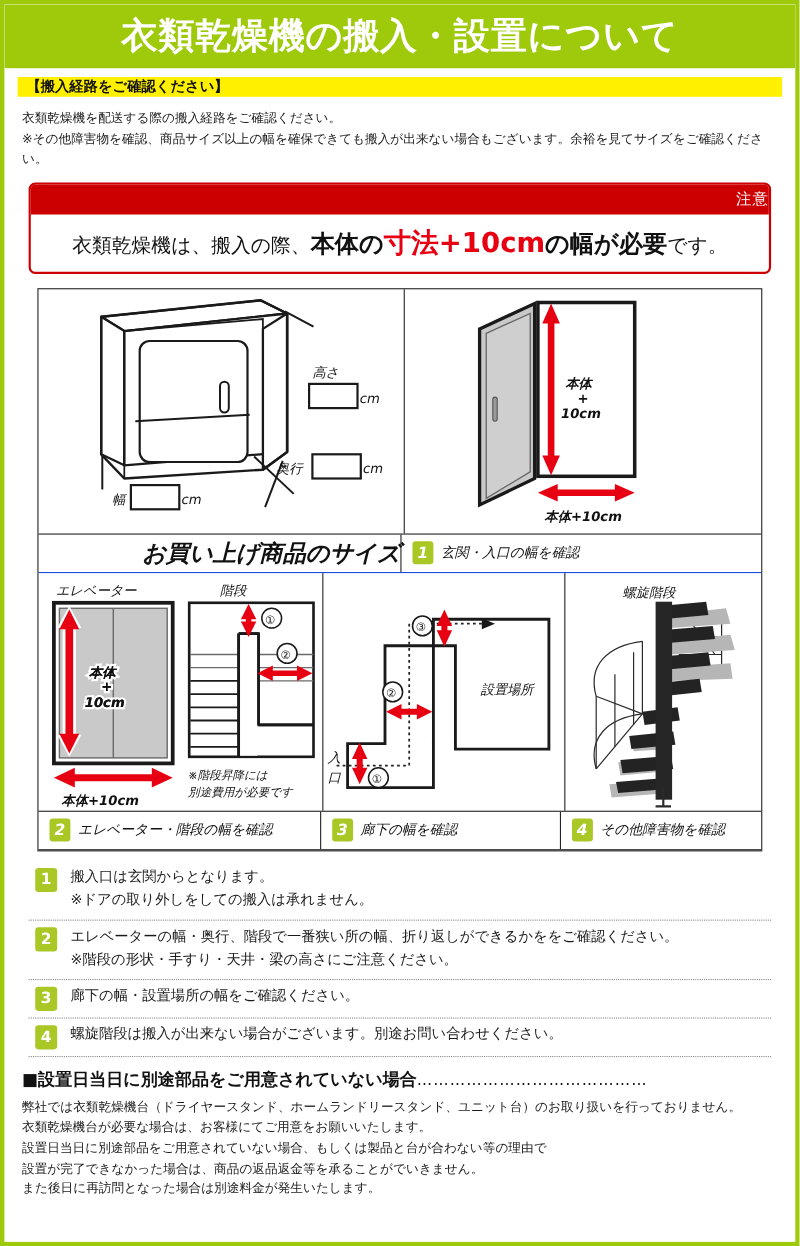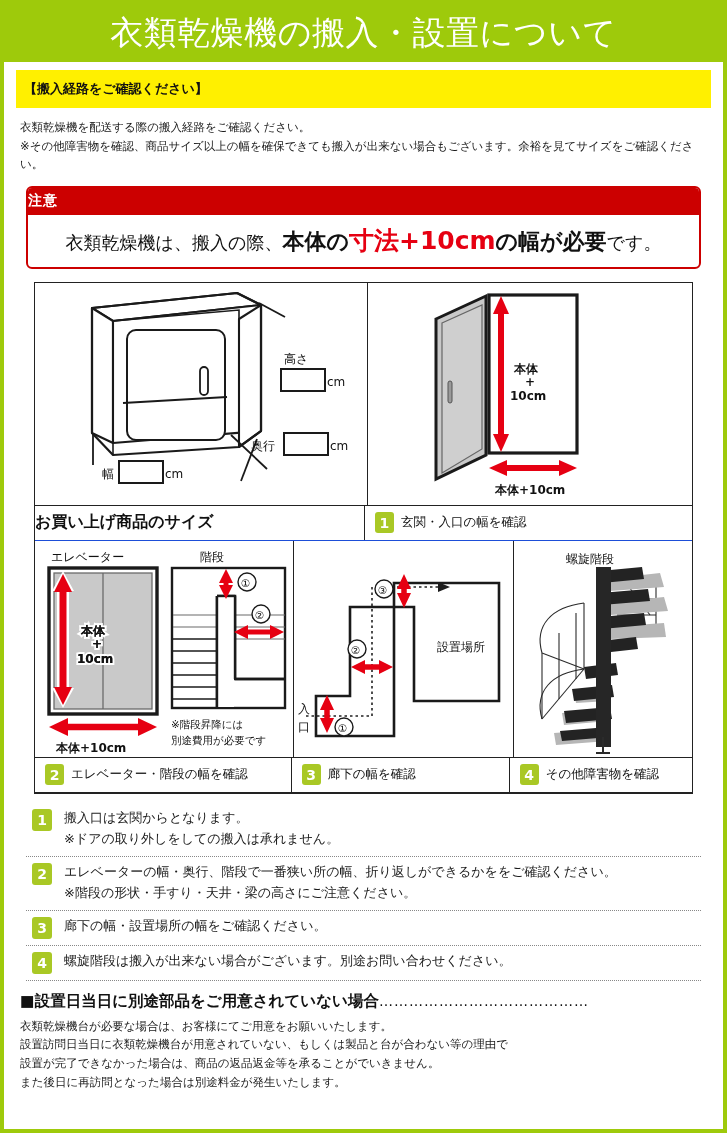--- a/index.html
+++ b/index.html
@@ -18,30 +18,30 @@
 
   
   .header-band {
     background: #9ECA0B;
     height: 58px;
     display: flex; align-items: center; justify-content: center;
   }
   .header-title {
     color: #ffffff;
     font-size: 33px;
-    font-weight: normal;
+    font-weight: bold;
     letter-spacing: 0.5px;
     white-space: nowrap;
   }
 
   
   .yellow-band {
     background: #FFF000;
     margin: 8px 12px 0 12px;
-    height: 38px;
+    height: 18px;
     display: flex; align-items: center;
     padding-left: 8px;
     text-align: right;
   }
   .yellow-band-text {
     font-size: 13px; font-weight: bold; color: #111;
   }
 
   
   .intro {
@@ -55,57 +55,58 @@
   .caution-box {
     margin: 12px 22px 0 22px;
     border: 2px solid #CC0000;
     border-radius: 6px;
     overflow: hidden;
     background: #ffffff;
   }
   .caution-head {
     background: #CC0000;
     color: #ffffff;
-    text-align: left;
+    text-align: right;
     font-size: 14px;
-    font-weight: bold;
+    font-weight: normal;
     padding: 4px 0 5px 0;
     letter-spacing: 1px;
   }
   .caution-body {
     text-align: center;
     padding: 9px 4px 10px 4px;
     white-space: nowrap;
   }
   .cb-s  { font-size: 18px; color: #111; }
   .cb-b  { font-size: 22px; font-weight: bold; color: #111; margin-top: 48px; }
   .cb-r  { font-size: 25px; font-weight: bold; color: #E60012; letter-spacing: 0px; }
 
   
   .grid-wrap {
     margin: 13px 30px 0 30px;
     border: 1px solid #222;
     background: #fff;
+    font-style: italic;
   }
   .row-panels { display: flex; }
   .row-caps   { display: flex; border-top: 1px solid #222; }
   .row-caps.second { border-bottom: 1px solid #222; }
 
   .panel { position: relative; }
   .panel + .panel { border-left: 1px solid #222; }
 
   .cap {
     display: flex; align-items: center;
     height: 34px;
     padding-left: 10px;
     font-size: 12.5px;
     color: #111;
   }
   .cap + .cap { border-left: 1px solid #222; }
-  .cap-center { justify-content: flex-start; padding-left: 0; font-weight: bold; font-size: 16px; }
+  .cap-center { justify-content: flex-end; padding-left: 0; font-weight: bold; font-size: 21px; }
 
   .numbadge {
     display: inline-flex; align-items: center; justify-content: center;
     width: 19px; height: 21px;
     background: #A9C825;
     color: #ffffff;
     font-size: 14px; font-weight: bold;
     border-radius: 3px;
     margin-right: 7px;
     flex: 0 0 auto;
@@ -483,20 +484,21 @@
         <div>螺旋階段は搬入が出来ない場合がございます。別途お問い合わせください。</div>
       </div>
     </div>
   </div>
 
   <div class="bottom">
     <div class="bottom-head">
       <span>■設置日当日に別途部品をご用意されていない場合</span><span class="dots">……………………………………</span>
     </div>
     <div class="bottom-lines">
+      <div>弊社では衣類乾燥機台（ドライヤースタンド、ホームランドリースタンド、ユニット台）のお取り扱いを行っておりません。</div>
       <div>衣類乾燥機台が必要な場合は、お客様にてご用意をお願いいたします。</div>
-      <div>設置訪問日当日に衣類乾燥機台が用意されていない、もしくは製品と台が合わない等の理由で</div>
+      <div>設置日当日に別途部品をご用意されていない場合、もしくは製品と台が合わない等の理由で</div>
       <div>設置が完了できなかった場合は、商品の返品返金等を承ることがでいきません。</div>
       <div>また後日に再訪問となった場合は別途料金が発生いたします。</div>
     </div>
   </div>
 
 </div>
 
 </body></html>

